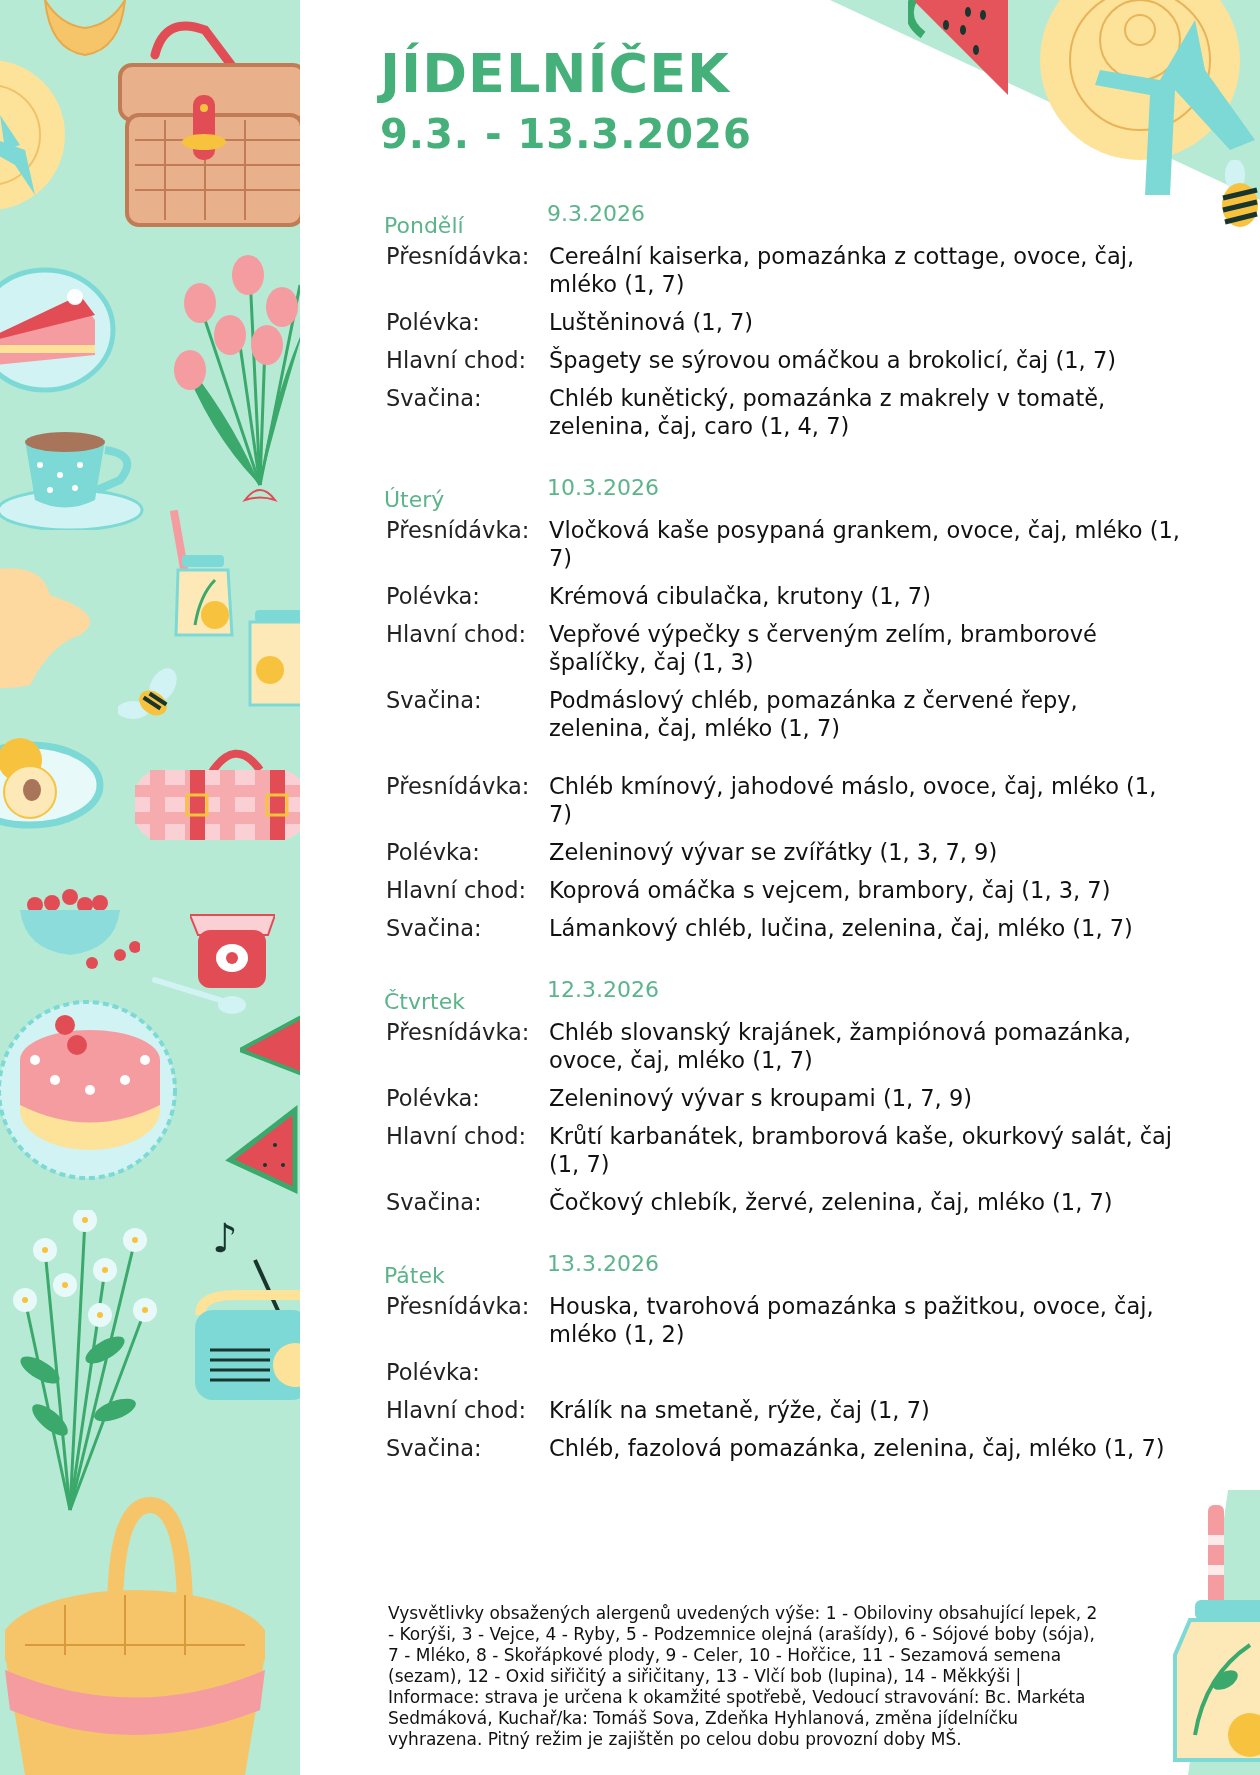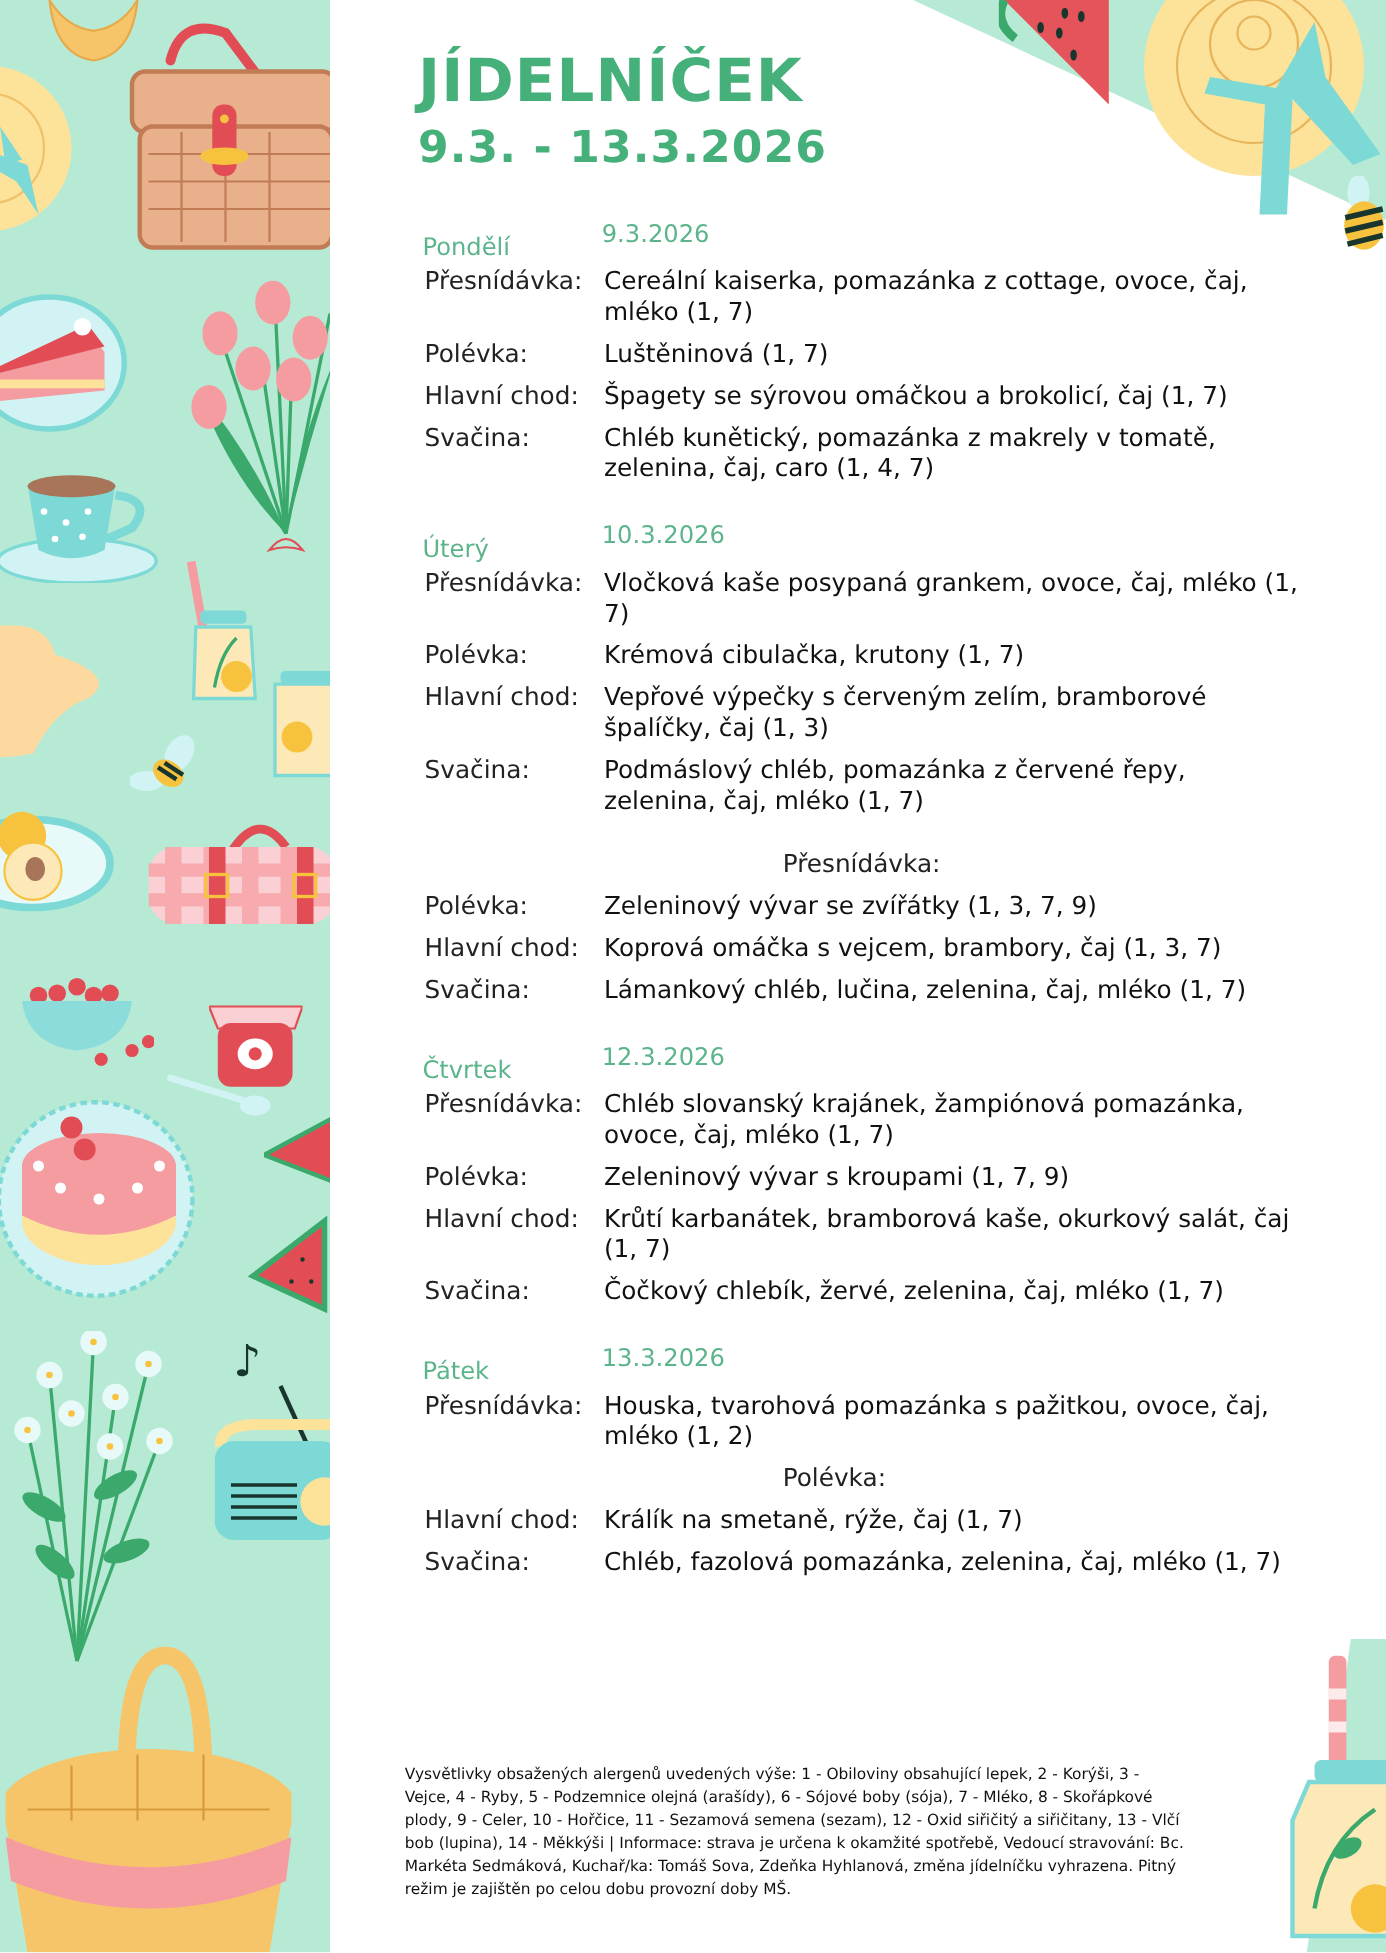--- a/index.html
+++ b/index.html
@@ -8,24 +8,24 @@
   .deco { position:absolute; }
   .topright-bg2 { position:absolute; left:830px; top:0; width:430px; height:200px; background:#b7ead5; clip-path:polygon(0 0,100% 0,100% 100%); }
   .bottomright-bg { position:absolute; left:1180px; top:1490px; width:80px; height:285px; background:#b7ead5; clip-path:polygon(60% 0,100% 0,100% 100%,10% 100%,40% 40%); }
   .content { position:absolute; left:368px; top:40px; width:820px;margin-left:12px; }
   .title { color:#46b07a; font-weight:bold; font-size:54px; letter-spacing:1px; line-height:68px; margin:0; }
   .subtitle { color:#46b07a; font-weight:bold; font-size:40px; letter-spacing:1px; line-height:52px; margin:0 0 36px 0; }
   .day { margin-bottom:30px; }
   .day-head { display:flex; height:36px; align-items:flex-end; color:#5bb48a; font-size:22px; }
   .day-name { width:163px; padding-left:4px; position:relative; top:6px; }
   .day-date { position:relative; top:-6px; }
-  .meal { display:flex; font-size:22.5px; line-height:28px; margin-top:10px; color:#111;justify-content:center; }
+  .meal { display:flex; font-size:22.5px; line-height:28px; margin-top:10px; color:#111; }
   .meal-label { width:163px; flex:none; padding-left:6px; color:#222; }
   .meal-text { flex:1; padding-right:20px; }
-  .footnote { position:absolute; left:368px; top:1603px; width:710px; font-size:14px; line-height:21px; color:#111; }
+  .footnote { position:absolute; left:388px; top:1603px; width:710px; font-size:17px; line-height:21px; color:#111; }
 </style>
 </head>
 <body>
 
 <div class="sidebar">
 
   <svg class="deco" style="left:40px;top:-10px" width="90" height="75" viewBox="0 0 90 75">
     <path d="M5 10 Q10 60 45 65 Q80 60 85 10 Q70 35 45 38 Q20 35 5 10Z" fill="#f6c56a" stroke="#e7a94a" stroke-width="2"></path>
   </svg>
 
@@ -362,20 +362,21 @@
       </div>
     <div class="meal">
         <span class="meal-label">Svačina:</span>
         <span class="meal-text">Podmáslový chléb, pomazánka z červené řepy, zelenina, čaj, mléko (1, 7)</span>
       </div>
   </div>
 
   <div class="day">
     <div class="meal">
         <span class="meal-label">Přesnídávka:</span>
+        <span class="meal-text">Chléb kmínový, jahodové máslo, ovoce, čaj, mléko (1, 7)</span>
       </div>
     <div class="meal">
         <span class="meal-label">Polévka:</span>
         <span class="meal-text">Zeleninový vývar se zvířátky (1, 3, 7, 9)</span>
       </div>
     <div class="meal">
         <span class="meal-label">Hlavní chod:</span>
         <span class="meal-text">Koprová omáčka s vejcem, brambory, čaj (1, 3, 7)</span>
       </div>
     <div class="meal">

